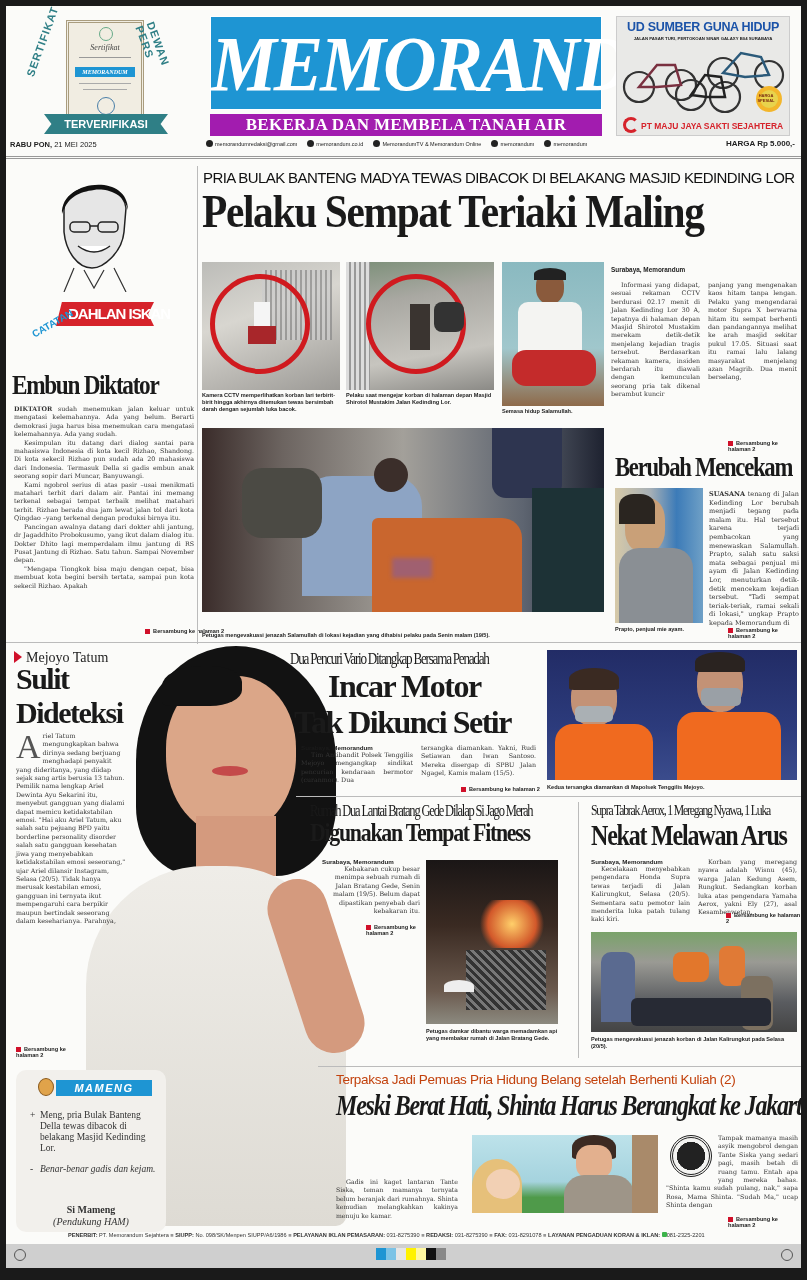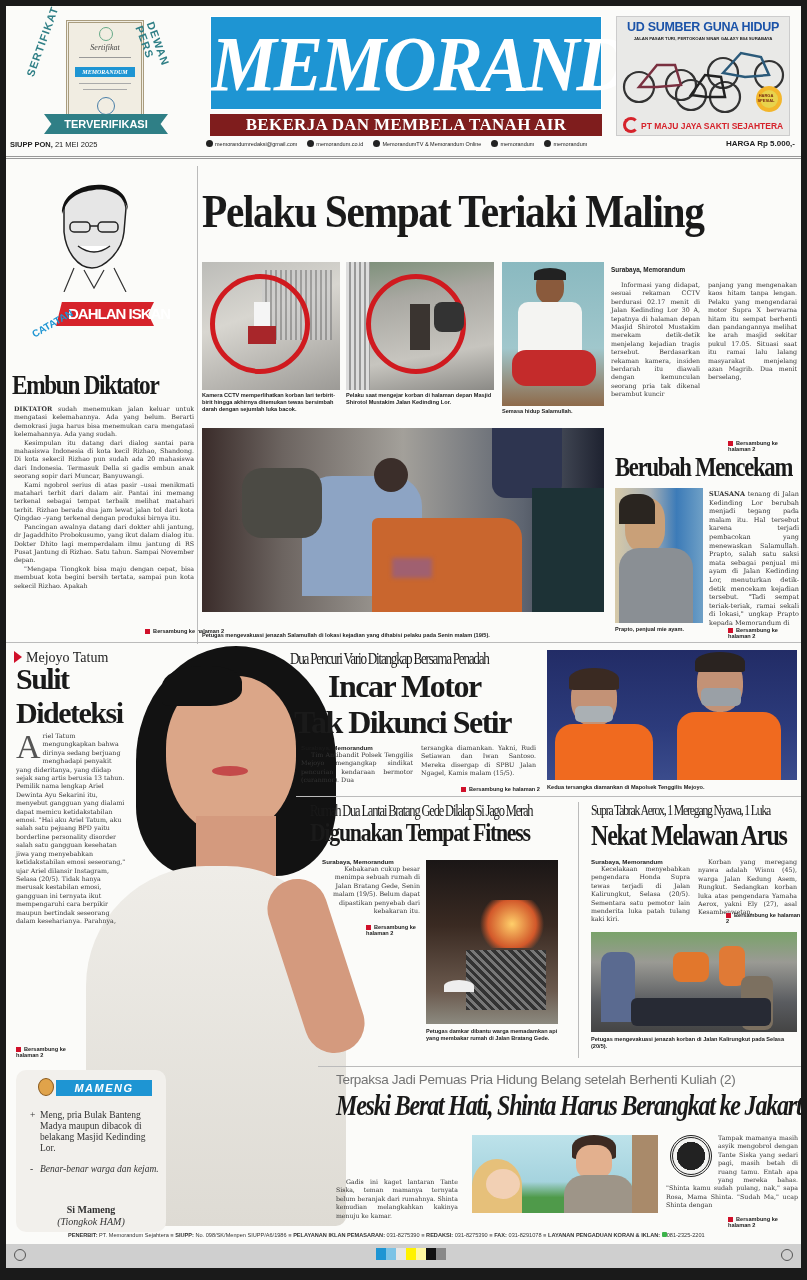--- a/index.html
+++ b/index.html
@@ -13,21 +13,21 @@
 .body-text{font-family:"DejaVu Serif",serif;font-size:6.3px;line-height:8.4px;color:#333;text-align:justify}
 .caption{font-family:"Liberation Sans",sans-serif;font-weight:bold;font-size:5.6px;line-height:7px;color:#222}
 .cont{font-family:"Liberation Sans",sans-serif;font-weight:bold;font-size:5.6px;color:#222}
 .cont .sq{display:inline-block;width:5px;height:5px;background:#d0102a;margin-right:3px;vertical-align:-0.5px}
 .photo{position:absolute;overflow:hidden}
 .vrule{position:absolute;width:1px;background:#bbb}
 .hrule{position:absolute;height:1px;background:#bbb}
 
 .mast-blue{position:absolute;left:204px;top:10px;width:392px;height:94px;background:#1e95d3;border:1px solid #fff}
 .mast-title{position:absolute;left:0;right:0;top:2px;text-align:center;color:#fff;font-family:"Liberation Serif",serif;font-style:italic;font-weight:bold;font-size:74px;letter-spacing:-3px;line-height:90px;transform:scaleY(1.05)}
-.mast-red{position:absolute;left:204px;top:108px;width:392px;height:22px;background:#7f1d1d;color:#fff;text-align:center;font-family:"Liberation Serif",serif;font-weight:bold;font-size:17px;line-height:22px;letter-spacing:.3px}
+.mast-red{position:absolute;left:204px;top:108px;width:392px;height:22px;background:#a21caf;color:#fff;text-align:center;font-family:"Liberation Serif",serif;font-weight:bold;font-size:17px;line-height:22px;letter-spacing:.3px}
 .topline{position:absolute;left:0;top:131px;width:795px;height:16px}
 .rule-dbl{position:absolute;left:0;top:150px;width:795px;height:3px;border-top:1px solid #999;border-bottom:1px solid #999}
 </style>
 </head>
 <body>
 
 <div class="page">
 
   <div class="abs" style="left:12px;top:8px;width:175px;height:122px;">
     <div class="abs" style="left:48px;top:6px;width:78px;height:100px;background:#f1ede2;border:3px double #a99c7e;">
@@ -74,21 +74,21 @@
       <circle cx="148" cy="56" r="13" fill="#f3b62b"></circle>
         <circle cx="148" cy="56" r="9" fill="#e8d34c"></circle>
     </svg>
     <div class="abs sans" style="left:138px;top:76px;width:22px;font-size:4px;font-weight:bold;color:#7a2b10;text-align:center;line-height:5px">HARGA SPESIAL</div>
     <div class="abs" style="left:6px;top:100px;width:16px;height:16px;border-radius:50%;border:3px solid #d6232b;border-right-color:transparent;"></div>
     <div class="abs sans" style="left:24px;top:104px;font-size:8.5px;font-weight:bold;color:#d6232b">PT MAJU JAYA SAKTI SEJAHTERA</div>
   </div>
 
   <div class="topline">
     <div class="abs sans" style="left:4px;top:3px;font-size:7.5px;color:#222;">
-      <b>SIUPP PON,</b> <span>21 MEI 2025</span>
+      <b>RABU PON,</b> <span>21 MEI 2025</span>
     </div>
     <div class="abs sans" style="left:200px;top:3px;font-size:5.5px;color:#222;display:flex;gap:10px;white-space:nowrap">
       <span><span style="display:inline-block;width:7px;height:7px;border-radius:50%;background:#222;vertical-align:-1px;margin-right:2px"></span><span>memorandumredaksi@gmail.com</span></span>
       <span><span style="display:inline-block;width:7px;height:7px;border-radius:50%;background:#222;vertical-align:-1px;margin-right:2px"></span><span>memorandum.co.id</span></span>
       <span><span style="display:inline-block;width:7px;height:7px;border-radius:50%;background:#222;vertical-align:-1px;margin-right:2px"></span><span>MemorandumTV &amp; Memorandum Online</span></span>
       <span><span style="display:inline-block;width:7px;height:7px;border-radius:50%;background:#222;vertical-align:-1px;margin-right:2px"></span><span>memorandum</span></span>
       <span><span style="display:inline-block;width:7px;height:7px;border-radius:50%;background:#222;vertical-align:-1px;margin-right:2px"></span><span>memorandum</span></span>
     </div>
     <div class="abs sans" style="right:6px;top:2px;font-size:8px;font-weight:bold;color:#222;">
       <span>HARGA</span> <span>Rp 5.000,-</span>
@@ -115,20 +115,21 @@
       <p style="text-indent:10px">Kesimpulan itu datang dari dialog santai para mahasiswa Indonesia di kota kecil Rizhao, Shandong. Di kota sekecil Rizhao pun sudah ada 20 mahasiswa dari Indonesia. Termasuk Della si gadis embun anak seorang sopir dari Muncar, Banyuwangi.</p>
       <p style="text-indent:10px">Kami ngobrol serius di atas pasir –usai menikmati matahari terbit dari dalam air. Pantai ini memang terkenal sebagai tempat terbaik melihat matahari terbit. Rizhao berada dua jam lewat jalan tol dari kota Qingdao –yang terkenal dengan produksi birnya itu.</p>
       <p style="text-indent:10px">Pancingan awalnya datang dari dokter ahli jantung, dr Jagaddhito Probokusumo, yang ikut dalam dialog itu. Dokter Dhito lagi memperdalam ilmu jantung di RS Pusat Jantung di Rizhao. Satu tahun. Sampai November depan.</p>
       <p style="text-indent:10px">"Mengapa Tiongkok bisa maju dengan cepat, bisa membuat kota begini bersih tertata, sampai pun kota sekecil Rizhao. Apakah</p>
     </div>
     <div class="abs cont" style="right:6px;top:466px;"><span class="sq"></span><span>Bersambung ke halaman 2</span></div>
   </div>
 
   <div class="vrule" style="left:191px;top:160px;height:478px"></div>
 
+  <div class="abs sans" style="left:197px;top:163px;font-size:15px;letter-spacing:-.6px;color:#111;white-space:nowrap;">PRIA BULAK BANTENG MADYA TEWAS DIBACOK DI BELAKANG MASJID KEDINDING LOR</div>
   <div class="abs cond" style="left:196px;top:180px;font-size:46px;transform:scaleX(.9);white-space:nowrap;line-height:52px;">Pelaku Sempat Teriaki Maling</div>
 
   <div class="photo" style="left:196px;top:256px;width:138px;height:128px;background:linear-gradient(160deg,#bcbcb8 0%,#d8d6d0 40%,#9c9a96 100%);">
     <div class="abs" style="left:60px;top:8px;width:70px;height:70px;background:repeating-linear-gradient(90deg,#ccc 0 3px,#888 3px 5px);opacity:.7"></div>
     <div class="abs" style="left:8px;top:12px;width:100px;height:100px;border:5px solid #d01a1f;border-radius:50%;"></div>
     <div class="abs" style="left:52px;top:40px;width:16px;height:26px;background:#f5f5f5"></div>
     <div class="abs" style="left:46px;top:64px;width:28px;height:18px;background:#a8262a"></div>
   </div>
   <div class="abs caption" style="left:196px;top:386px;width:138px;">Kamera CCTV memperlihatkan korban lari terbirit-birit hingga akhirnya ditemukan tewas bersimbah darah dengan sejumlah luka bacok.</div>
 
@@ -258,32 +259,32 @@
     <div class="abs" style="left:128px;top:14px;width:26px;height:40px;background:#e07a36;border-radius:8px"></div>
     <div class="abs" style="left:150px;top:44px;width:32px;height:54px;background:#7c7060;border-radius:8px"></div>
     <div class="abs" style="left:40px;top:66px;width:140px;height:28px;background:#272a34;border-radius:6px"></div>
   </div>
   <div class="abs caption" style="left:585px;top:1030px;width:206px;">Petugas mengevakuasi jenazah korban di Jalan Kalirungkut pada Selasa (20/5).</div>
 
   <div class="abs" style="left:10px;top:1064px;width:150px;height:162px;background:#f2f0ec;border-radius:10px;">
     <div class="abs" style="left:22px;top:8px;width:16px;height:18px;border-radius:50%;background:#e0a34a;border:1px solid #8a5a1e"></div>
     <div class="abs sans" style="left:40px;top:10px;width:96px;height:16px;background:#1e95d3;color:#fff;font-weight:bold;font-style:italic;font-size:11px;line-height:16px;text-align:center;letter-spacing:1.5px">MAMENG</div>
     <div class="abs serif" style="left:24px;top:40px;width:122px;font-size:9.5px;line-height:11px;color:#333">
-      <span style="position:absolute;left:-10px">+</span><span>Meng, pria Bulak Banteng Madya maupun dibacok di belakang Masjid Kedinding Lor.</span>
+      <span style="position:absolute;left:-10px">+</span><span>Meng, pria Bulak Banteng Della tewas dibacok di belakang Masjid Kedinding Lor.</span>
     </div>
     <div class="abs serif" style="left:24px;top:94px;width:122px;font-size:9.5px;line-height:11px;color:#333;font-style:italic">
-      <span style="position:absolute;left:-10px;font-style:normal">-</span><span>Benar-benar warga dan kejam.</span>
+      <span style="position:absolute;left:-10px;font-style:normal">-</span><span>Benar-benar gadis dan kejam.</span>
     </div>
     <div class="abs serif" style="left:0;right:0;top:134px;text-align:center;font-weight:bold;font-size:10px;color:#333">Si Mameng</div>
-    <div class="abs serif" style="left:0;right:0;top:146px;text-align:center;font-style:italic;font-size:10px;color:#333">(Tiongkok HAM)</div>
+    <div class="abs serif" style="left:0;right:0;top:146px;text-align:center;font-style:italic;font-size:10px;color:#333">(Pendukung HAM)</div>
   </div>
 
   <div class="hrule" style="left:312px;top:1060px;width:483px"></div>
 
-  <div class="abs sans" style="left:330px;top:1066px;font-size:13.5px;color:#737373;white-space:nowrap;letter-spacing:-.3px">Terpaksa Jadi Pemuas Pria Hidung Belang setelah Berhenti Kuliah (2)</div>
+  <div class="abs sans" style="left:330px;top:1066px;font-size:13.5px;color:#c2410c;white-space:nowrap;letter-spacing:-.3px">Terpaksa Jadi Pemuas Pria Hidung Belang setelah Berhenti Kuliah (2)</div>
   <div class="abs cond" style="left:330px;top:1082px;font-size:30px;font-style:italic;transform:scaleX(.8);white-space:nowrap;">Meski Berat Hati, Shinta Harus Berangkat ke Jakarta</div>
   <div class="abs body-text" style="left:330px;top:1172px;width:122px;text-indent:10px;font-size:6.2px;line-height:8.4px">Gadis ini kaget lantaran Tante Siska, teman mamanya ternyata belum beranjak dari rumahnya. Shinta kemudian melangkahkan kakinya menuju ke kamar.</div>
   <div class="photo" style="left:466px;top:1129px;width:186px;height:78px;background:linear-gradient(180deg,#bde2ea 0%,#a5d3de 60%,#4f9a4a 80%,#4f9a4a 100%);">
     <div class="abs" style="left:0;top:24px;width:50px;height:54px;background:#e6c07a;border-radius:50% 50% 0 0"></div>
     <div class="abs" style="left:14px;top:34px;width:34px;height:30px;background:#f2d0b4;border-radius:50%"></div>
     <div class="abs" style="left:100px;top:0;width:44px;height:24px;background:#3c2a22;border-radius:50% 50% 10% 10%"></div>
     <div class="abs" style="left:104px;top:10px;width:36px;height:34px;background:#e3b08e;border-radius:40%"></div>
     <div class="abs" style="left:92px;top:40px;width:70px;height:38px;background:#9e9588;border-radius:20px 20px 0 0"></div>
     <div class="abs" style="left:160px;top:0;width:26px;height:78px;background:#a98a6a"></div>
   </div>

